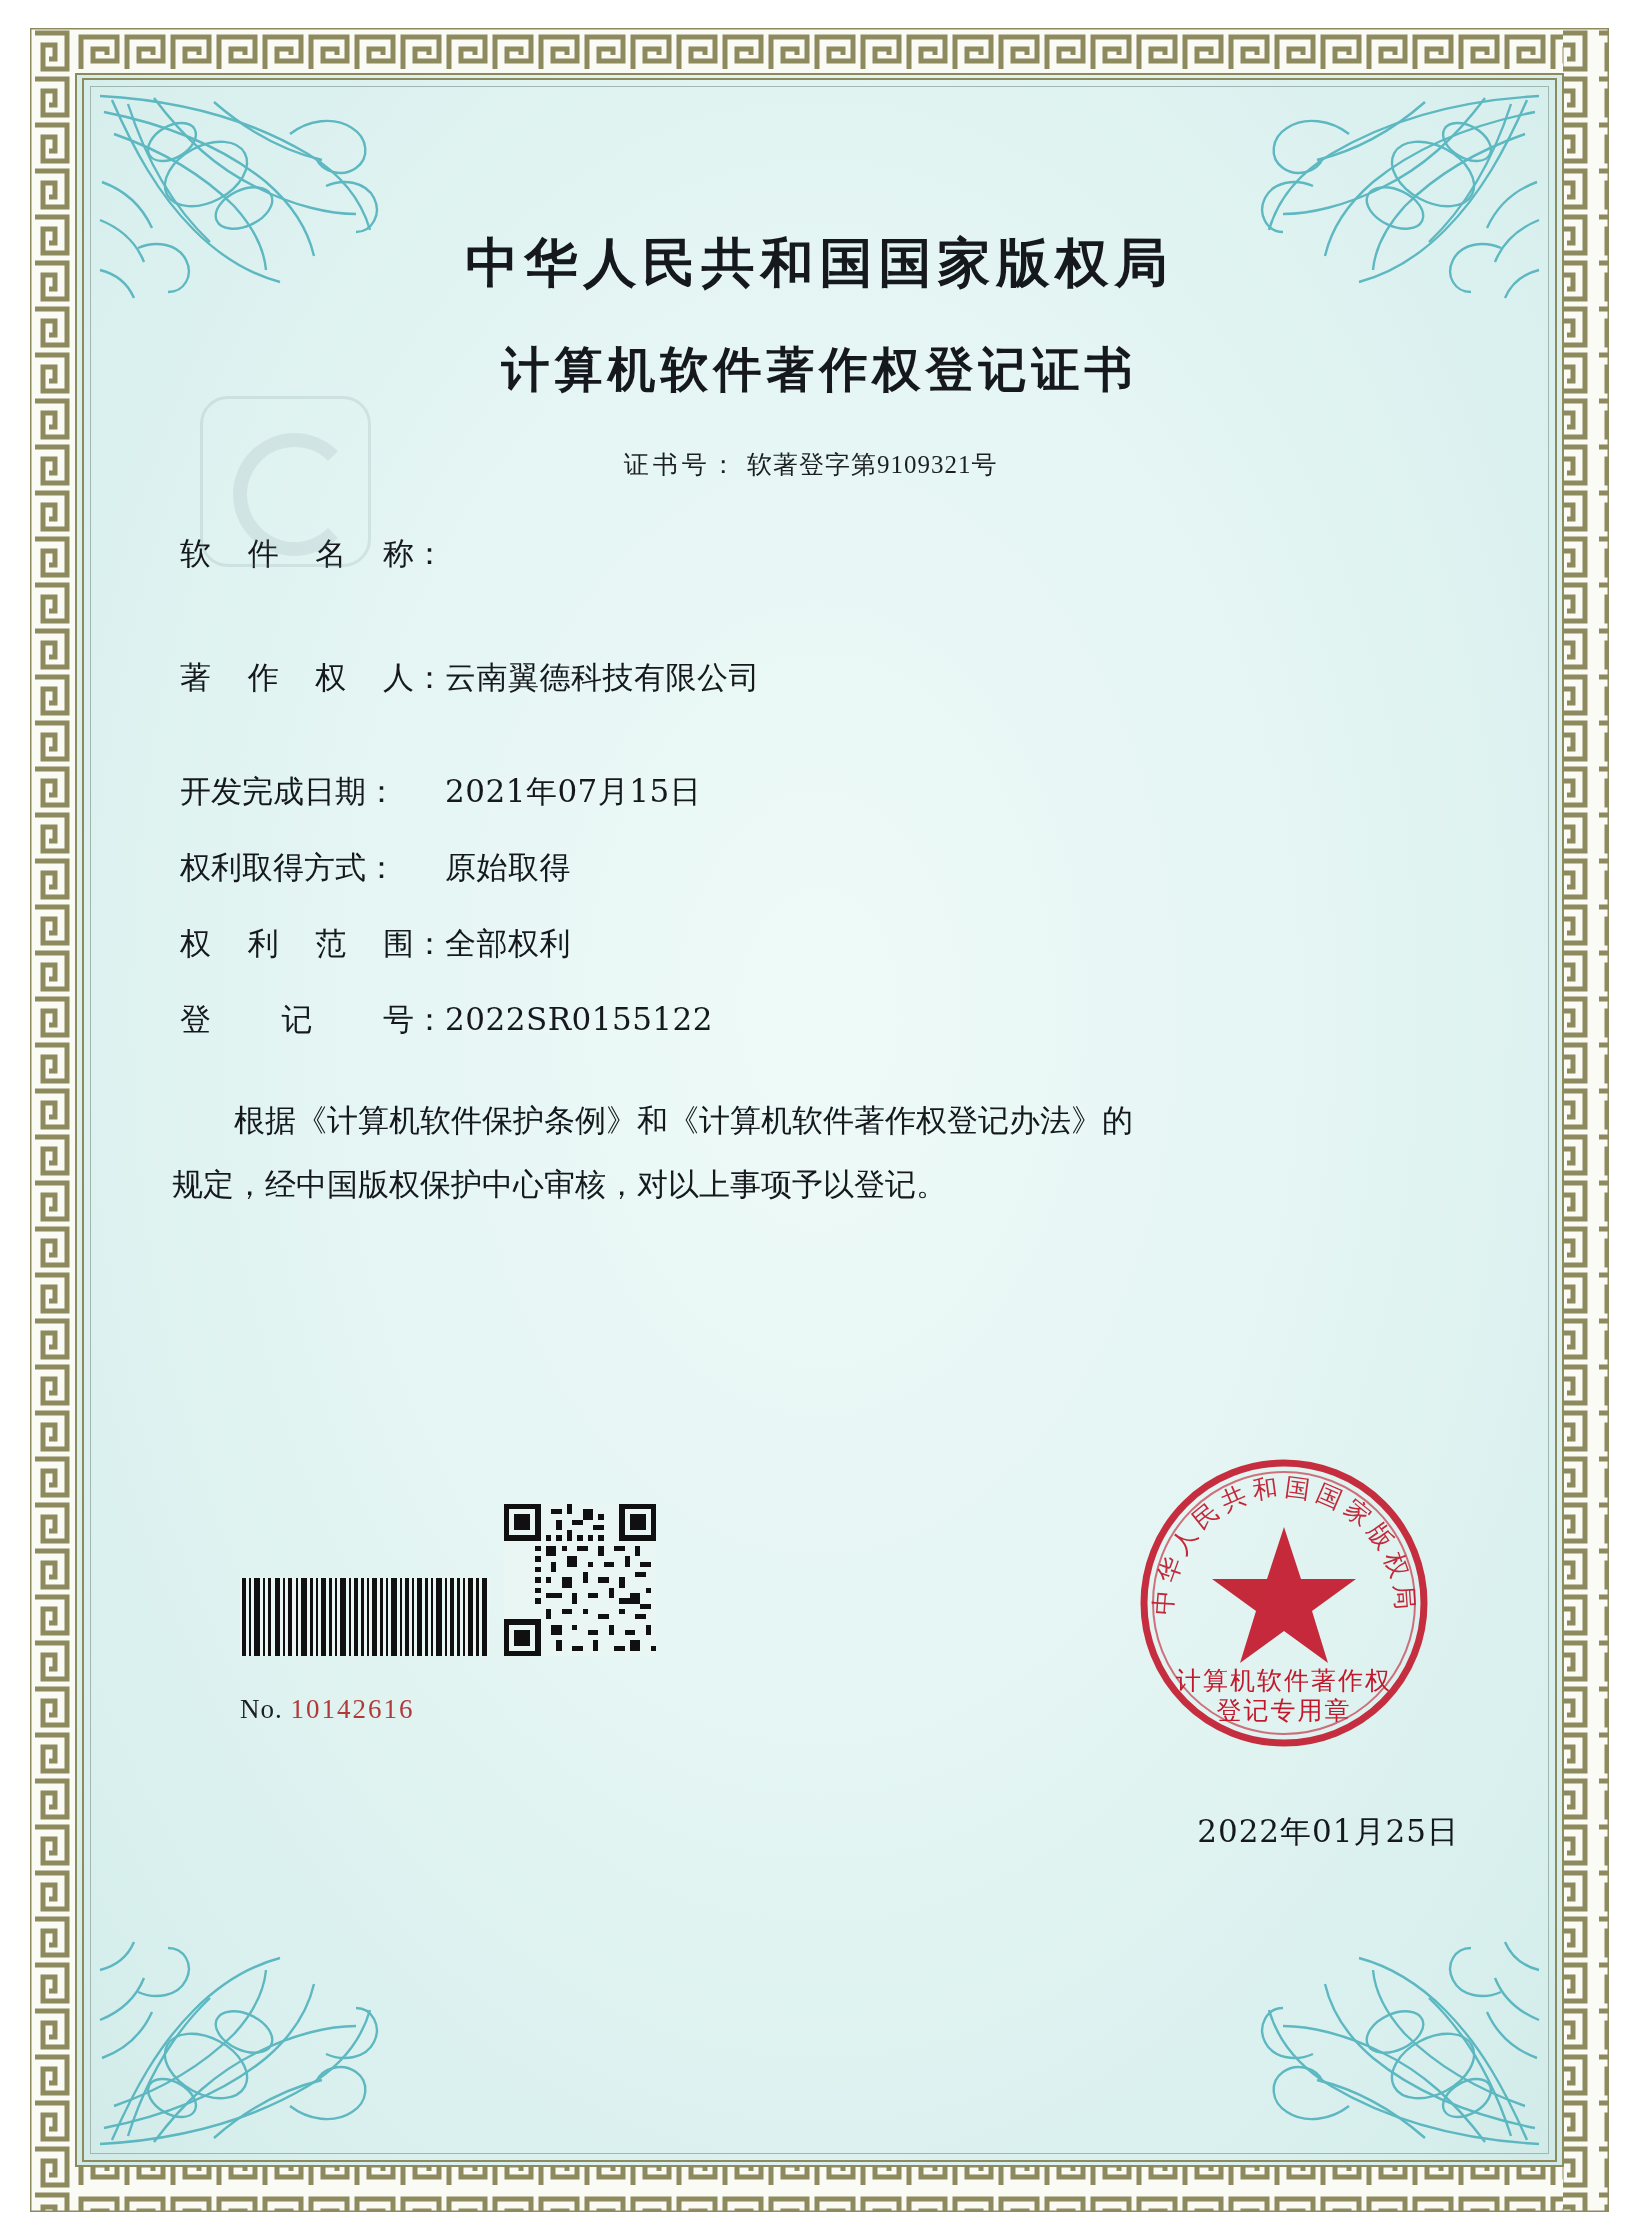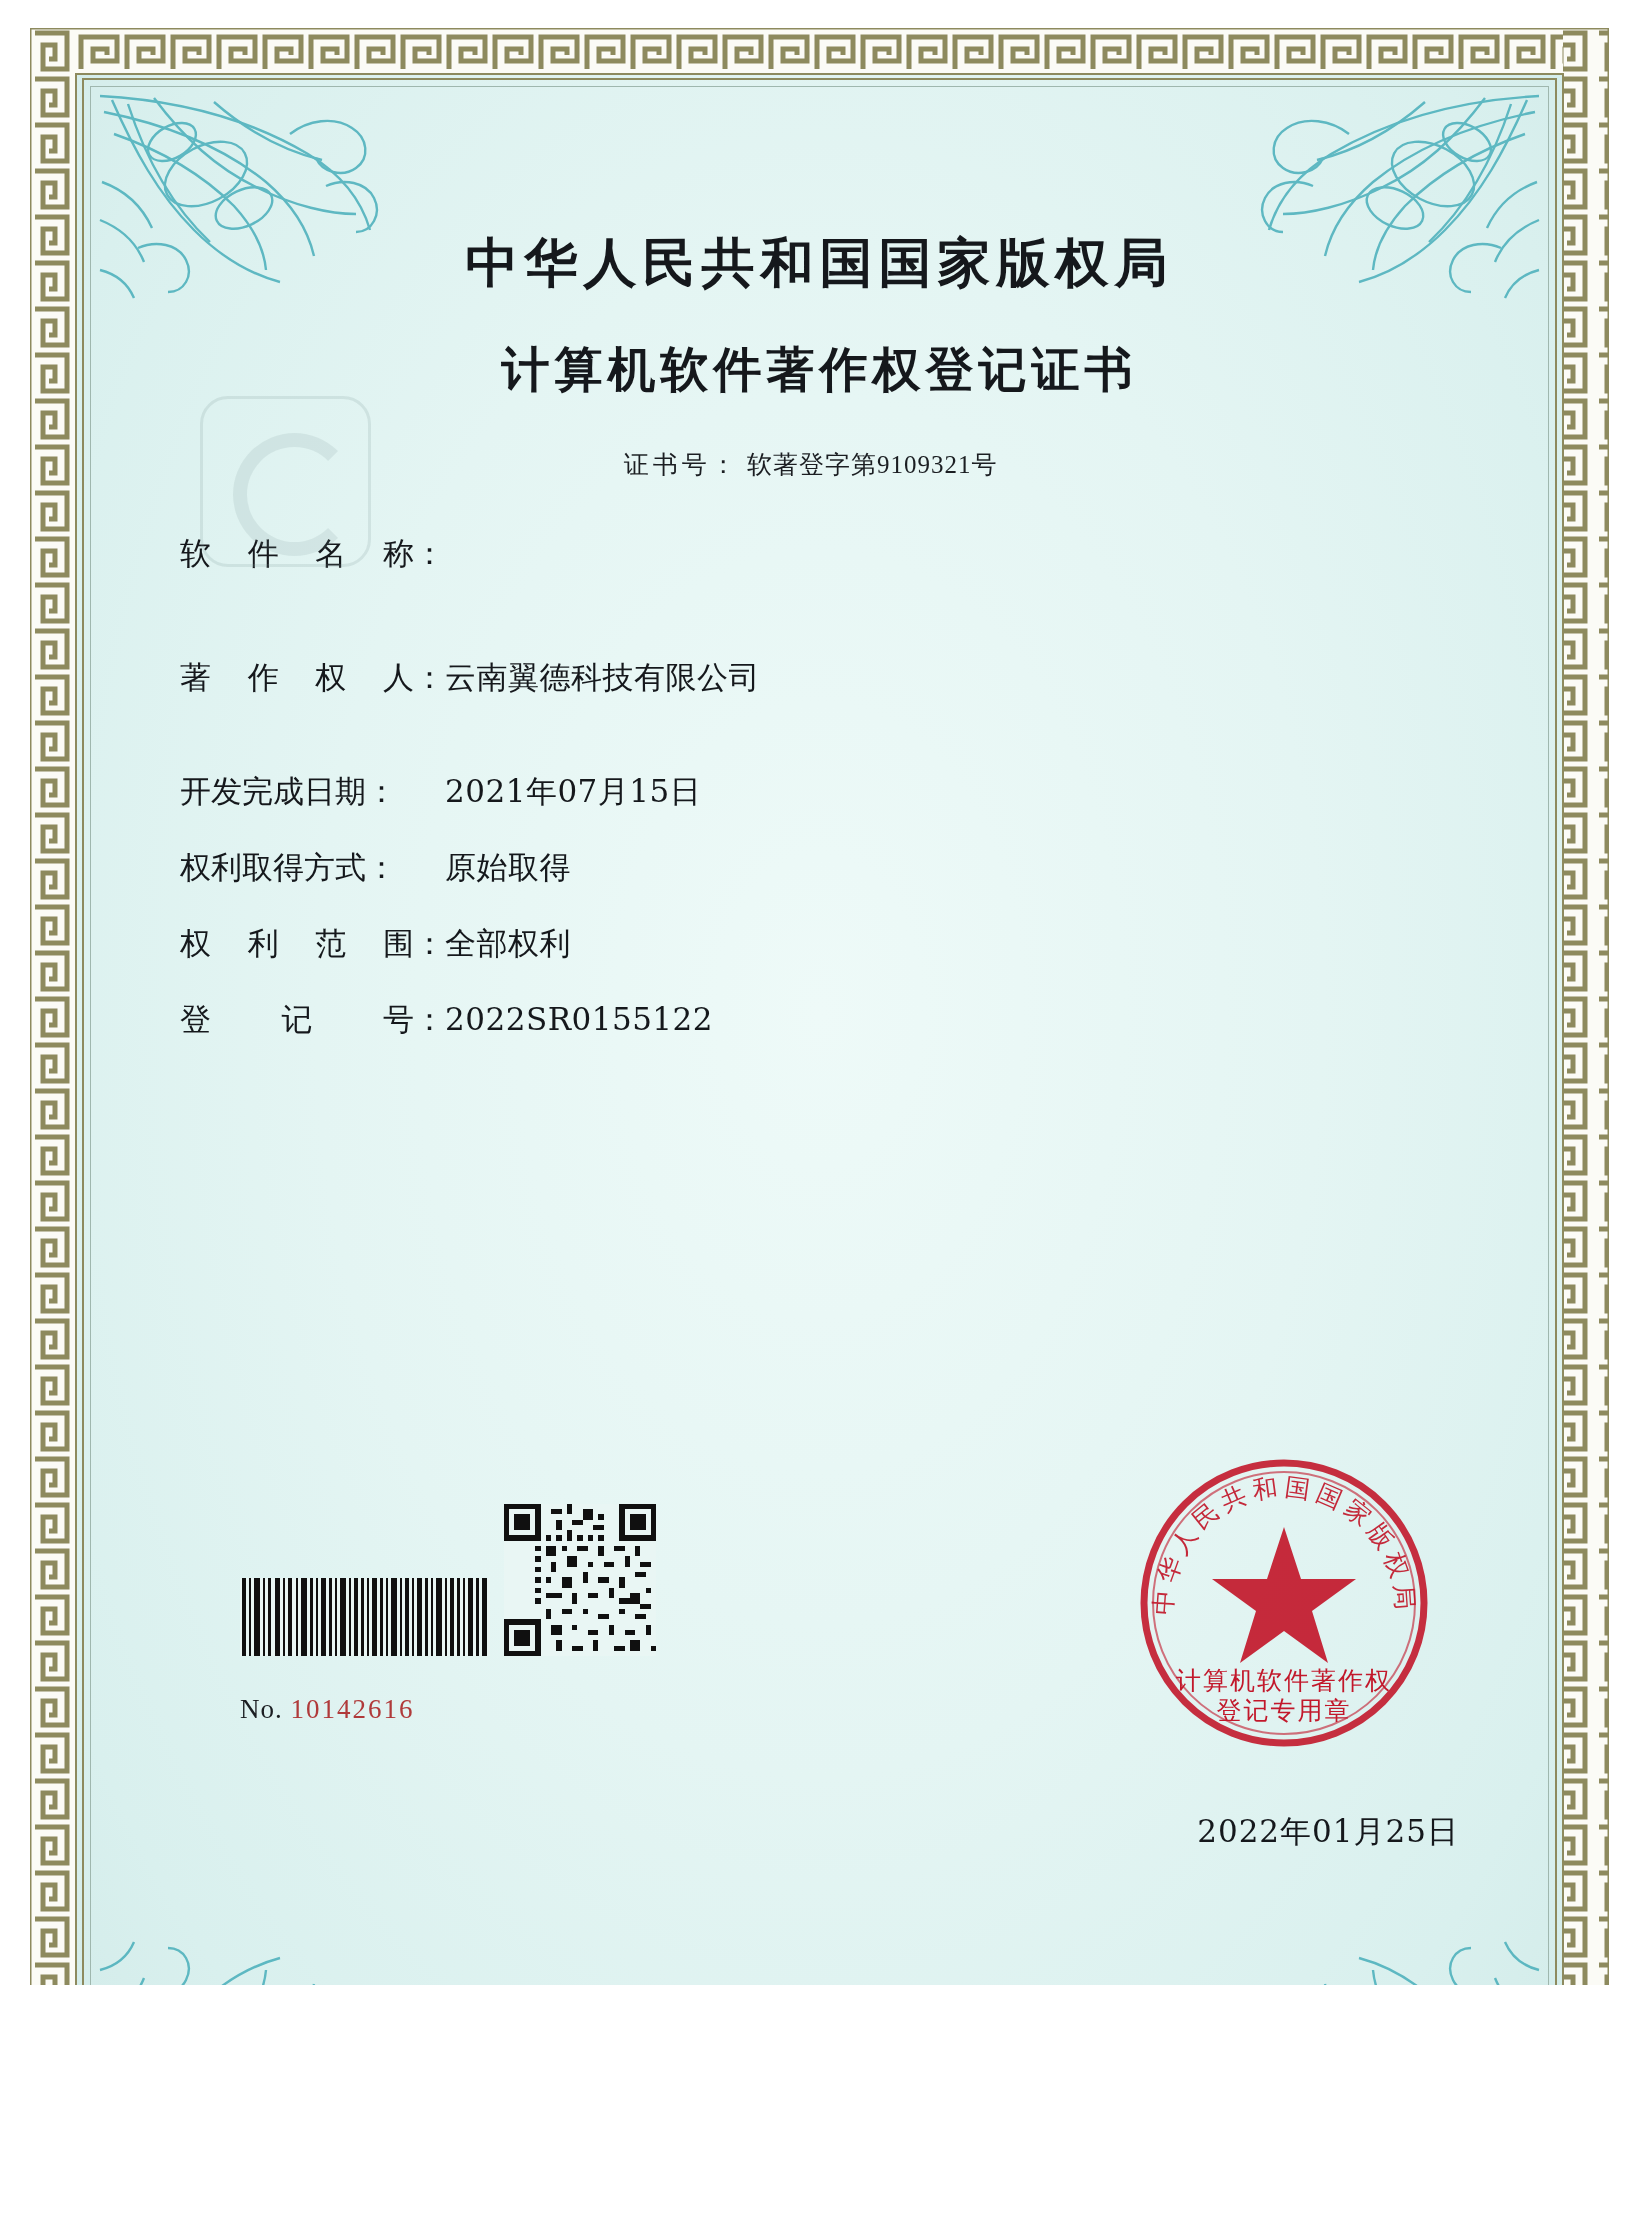--- a/index.html
+++ b/index.html
@@ -7,21 +7,21 @@
     margin: 0;
     padding: 0;
     background: #ffffff;
   }
   body {
     font-family: "Liberation Serif", "DejaVu Serif", serif;
   }
   .page {
     position: relative;
     width: 1639px;
-    height: 1985px;
+    height: 2240px;
     margin: 0 auto;
     background: #ffffff;
     overflow: hidden;
   }
 
   
   .cert-frame {
     position: absolute;
     left: 30px;
     top: 28px;
@@ -388,20 +388,24 @@
           <div class="field-label spread">
             <span>登</span>
             <span>记</span>
             <span>号：</span>
           </div>
           <div class="field-value">2022SR0155122</div>
         </div>
 
       </div>
 
+      <div class="paragraph">
+        <span class="p-indent">根据《计算机软件保护条例》和《计算机软件著作权登记办法》的</span>
+        <span>规定，经中国版权保护中心审核，对以上事项予以登记。</span>
+      </div>
 
     </div>
 
     <div class="codes">
       <svg class="barcode" viewBox="0 0 250 78" preserveAspectRatio="none">
         <rect width="250" height="78" fill="#e9f6f4"></rect>
         <g fill="#101010">
           <rect x="2" y="0" width="4" height="78"></rect>
             <rect x="9" y="0" width="2" height="78"></rect>
           <rect x="14" y="0" width="6" height="78"></rect>

